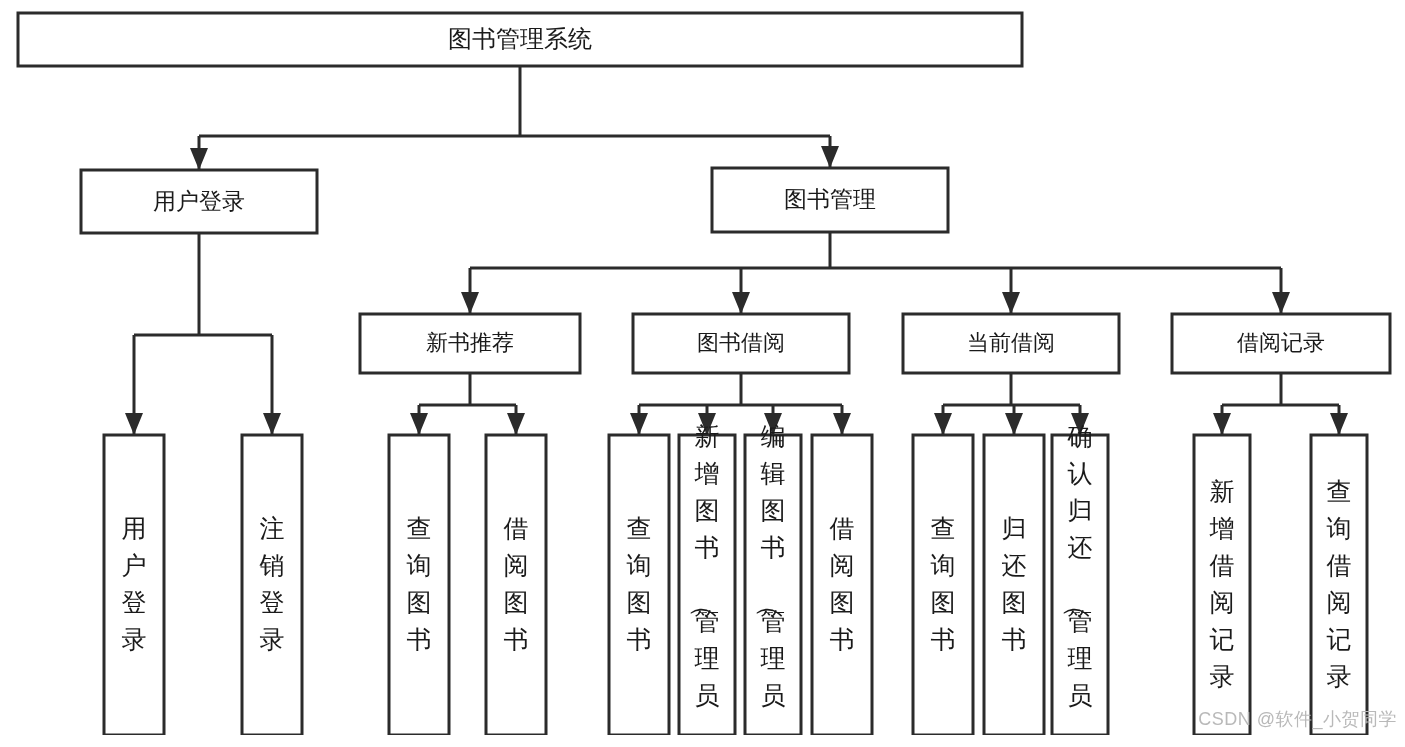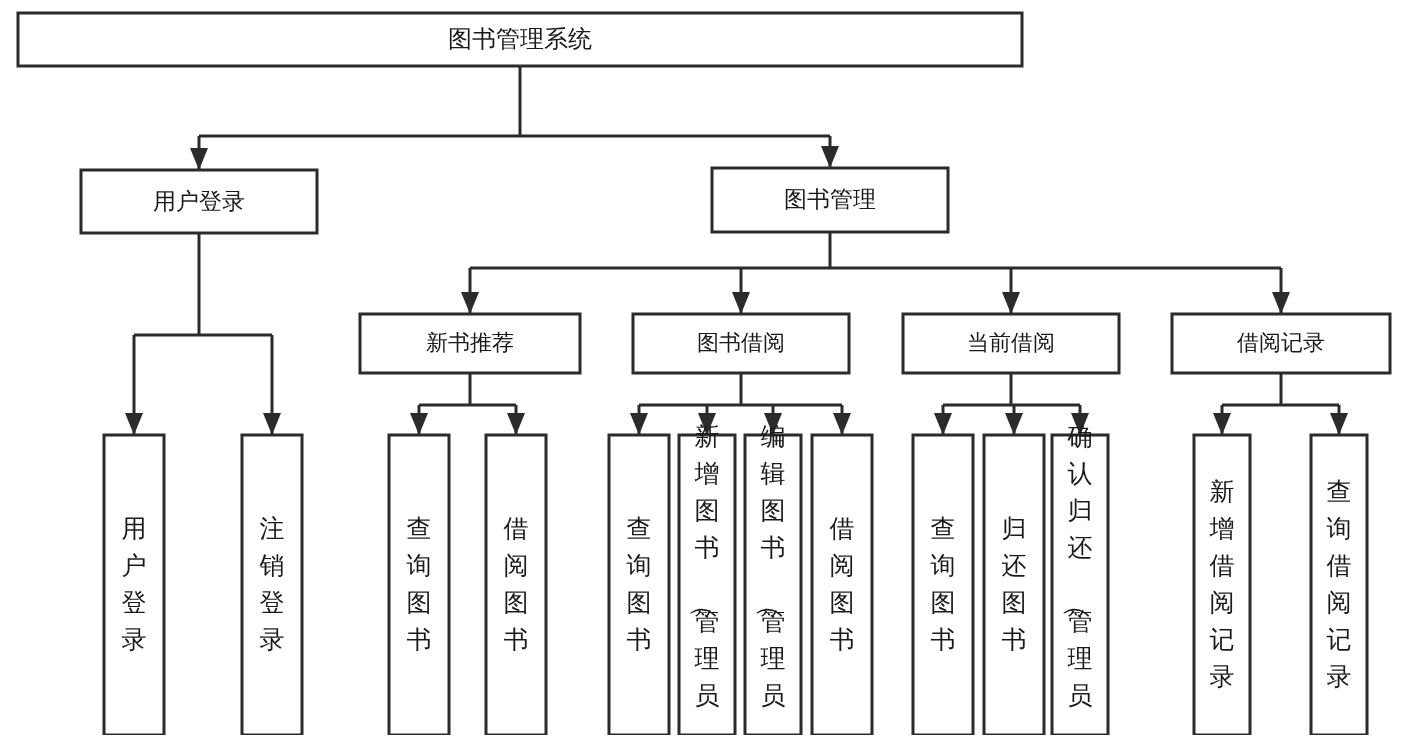--- a/index.html
+++ b/index.html
@@ -201,13 +201,14 @@
         <g>
           <rect x="1194" y="435" width="56" height="300" class="node-box"></rect>
           <text x="1222" y="500" class="leaf-label"><tspan x="1222" dy="0">新</tspan><tspan x="1222" dy="37">增</tspan><tspan x="1222" dy="37">借</tspan><tspan x="1222" dy="37">阅</tspan><tspan x="1222" dy="37">记</tspan><tspan x="1222" dy="37">录</tspan></text>
         </g>
         <g>
           <rect x="1311" y="435" width="56" height="300" class="node-box"></rect>
           <text x="1339" y="500" class="leaf-label"><tspan x="1339" dy="0">查</tspan><tspan x="1339" dy="37">询</tspan><tspan x="1339" dy="37">借</tspan><tspan x="1339" dy="37">阅</tspan><tspan x="1339" dy="37">记</tspan><tspan x="1339" dy="37">录</tspan></text>
         </g>
       </g>
   </svg>
+  <div class="watermark">CSDN @软件_小贺同学</div>
 </div>
 
 </body></html>

